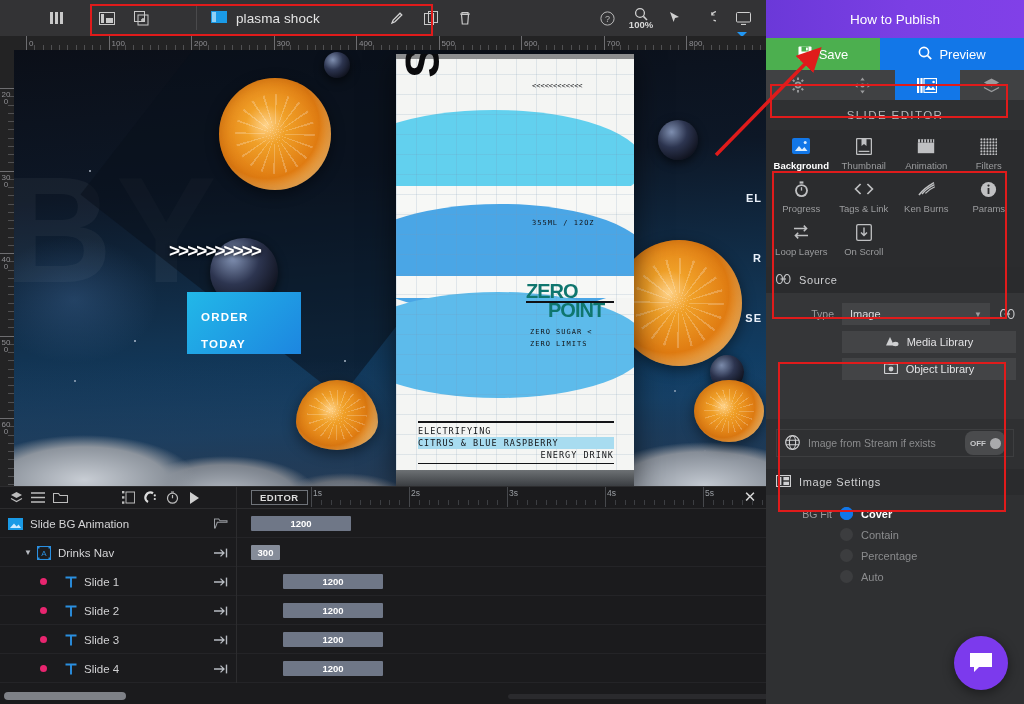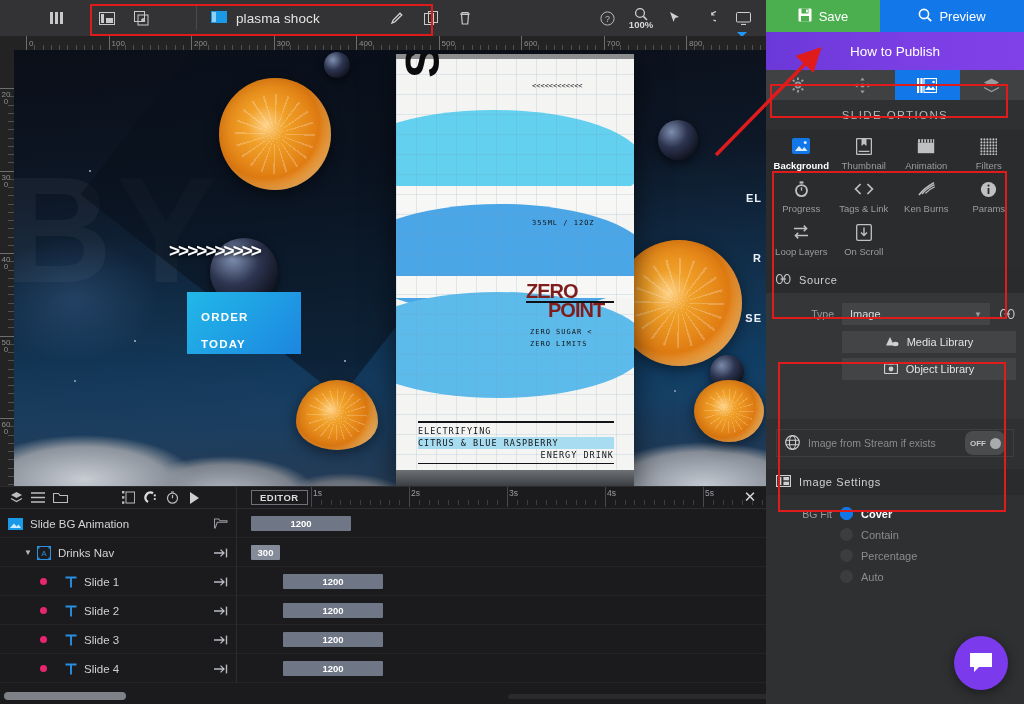--- a/index.html
+++ b/index.html
@@ -155,21 +155,21 @@
   }
   .poster-txt {
     position:absolute; color:#121316; font-family:"DejaVu Sans Mono", monospace;
     font-size: 7px; letter-spacing:1px;
   }
   #poster-carets { left:136px; top:28px; font-size:7px; letter-spacing:0px;}
   #poster-vol { left:136px; top:165px; }
   #poster-zero {
     position:absolute; left:130px; top:228px;
     font-family:"Liberation Sans",sans-serif; font-weight:bold;
-    font-size:20px; color:#7f1d1d; line-height:19px; letter-spacing:-1px;
+    font-size:20px; color:#0f766e; line-height:19px; letter-spacing:-1px;
   }
   #poster-zero-strike {
     position:absolute; left:130px; top:247px; width:88px; height:2px; background:#101114;
   }
   #poster-sugar { left:134px; top:272px; line-height:12px; }
   #poster-footer {
     position:absolute; left:22px; bottom: 20px; width: 196px;
     font-family:"DejaVu Sans Mono", monospace; font-size: 8.5px;
     color:#131417; letter-spacing:1px; line-height:12px; text-align:right;margin-top:45px;
   }
@@ -932,20 +932,22 @@
           </div>
         </div>
 
       <div id="tl-hscroll"></div>
       <div id="tl-hscroll2"></div>
     </div>
   </div>
 
   <div id="right-panel">
 
+    <div id="publish-bar">How to Publish</div>
+
     <div id="save-preview">
       <div id="save-btn">
         <span>
           <svg width="14" height="14" viewBox="0 0 14 14">
               <rect x="0.5" y="0.5" width="13" height="13" rx="1" fill="#fff"></rect>
               <rect x="3.5" y="0.5" width="7" height="5" fill="#4caf4f"></rect>
               <rect x="8" y="1.6" width="1.8" height="2.8" fill="#fff"></rect>
               <rect x="3" y="8" width="8" height="5.5" fill="#4caf4f"></rect>
             </svg>
         </span>
@@ -955,22 +957,20 @@
         <span>
           <svg width="14" height="14" viewBox="0 0 14 14">
               <circle cx="6" cy="6" r="4.6" fill="none" stroke="#fff" stroke-width="1.6"></circle>
               <path d="M9.6 9.6L13.2 13.2" stroke="#fff" stroke-width="1.8"></path>
             </svg>
         </span>
         <span>Preview</span>
       </div>
     </div>
 
-    <div id="publish-bar">How to Publish</div>
-
     <div id="tabs-row">
       <div class="ptab">
         <svg width="16" height="16" viewBox="0 0 16 16">
             <circle cx="8" cy="8" r="2.6" fill="none" stroke="currentColor" stroke-width="1.6"></circle>
             <path d="M8 0.6v2.4M8 13v2.4M0.6 8h2.4M13 8h2.4M2.8 2.8l1.7 1.7M11.5 11.5l1.7 1.7M13.2 2.8l-1.7 1.7M4.5 11.5l-1.7 1.7" stroke="currentColor" stroke-width="1.9"></path>
           </svg>
       </div>
       <div class="ptab">
         <svg width="17" height="17" viewBox="0 0 17 17">
             <circle cx="8.5" cy="8.5" r="2.1" fill="currentColor"></circle>
@@ -987,21 +987,21 @@
           </svg>
       </div>
       <div class="ptab">
         <svg width="17" height="15" viewBox="0 0 17 15">
             <path d="M8.5 0.6l7.6 4-7.6 4-7.6-4z" fill="currentColor"></path>
             <path d="M1 9.5l7.5 4 7.5-4" fill="none" stroke="currentColor" stroke-width="1.4"></path>
           </svg>
       </div>
     </div>
 
-    <div id="slide-options-title">SLIDE OPTIONS</div>
+    <div id="slide-options-title">SLIDE EDITOR</div>
 
     <div id="opt-grid">
         <div class="opt active">
           <span class="oi">
             <svg width="18" height="16" viewBox="0 0 18 16">
               <rect width="18" height="16" rx="2" fill="#1277e8"></rect>
               <path d="M3 13l4-5 3 3.4 2.3-2.4L15.5 13z" fill="#dceeff"></path>
               <circle cx="13.2" cy="4.6" r="1.5" fill="#dceeff"></circle>
             </svg>
           </span>

